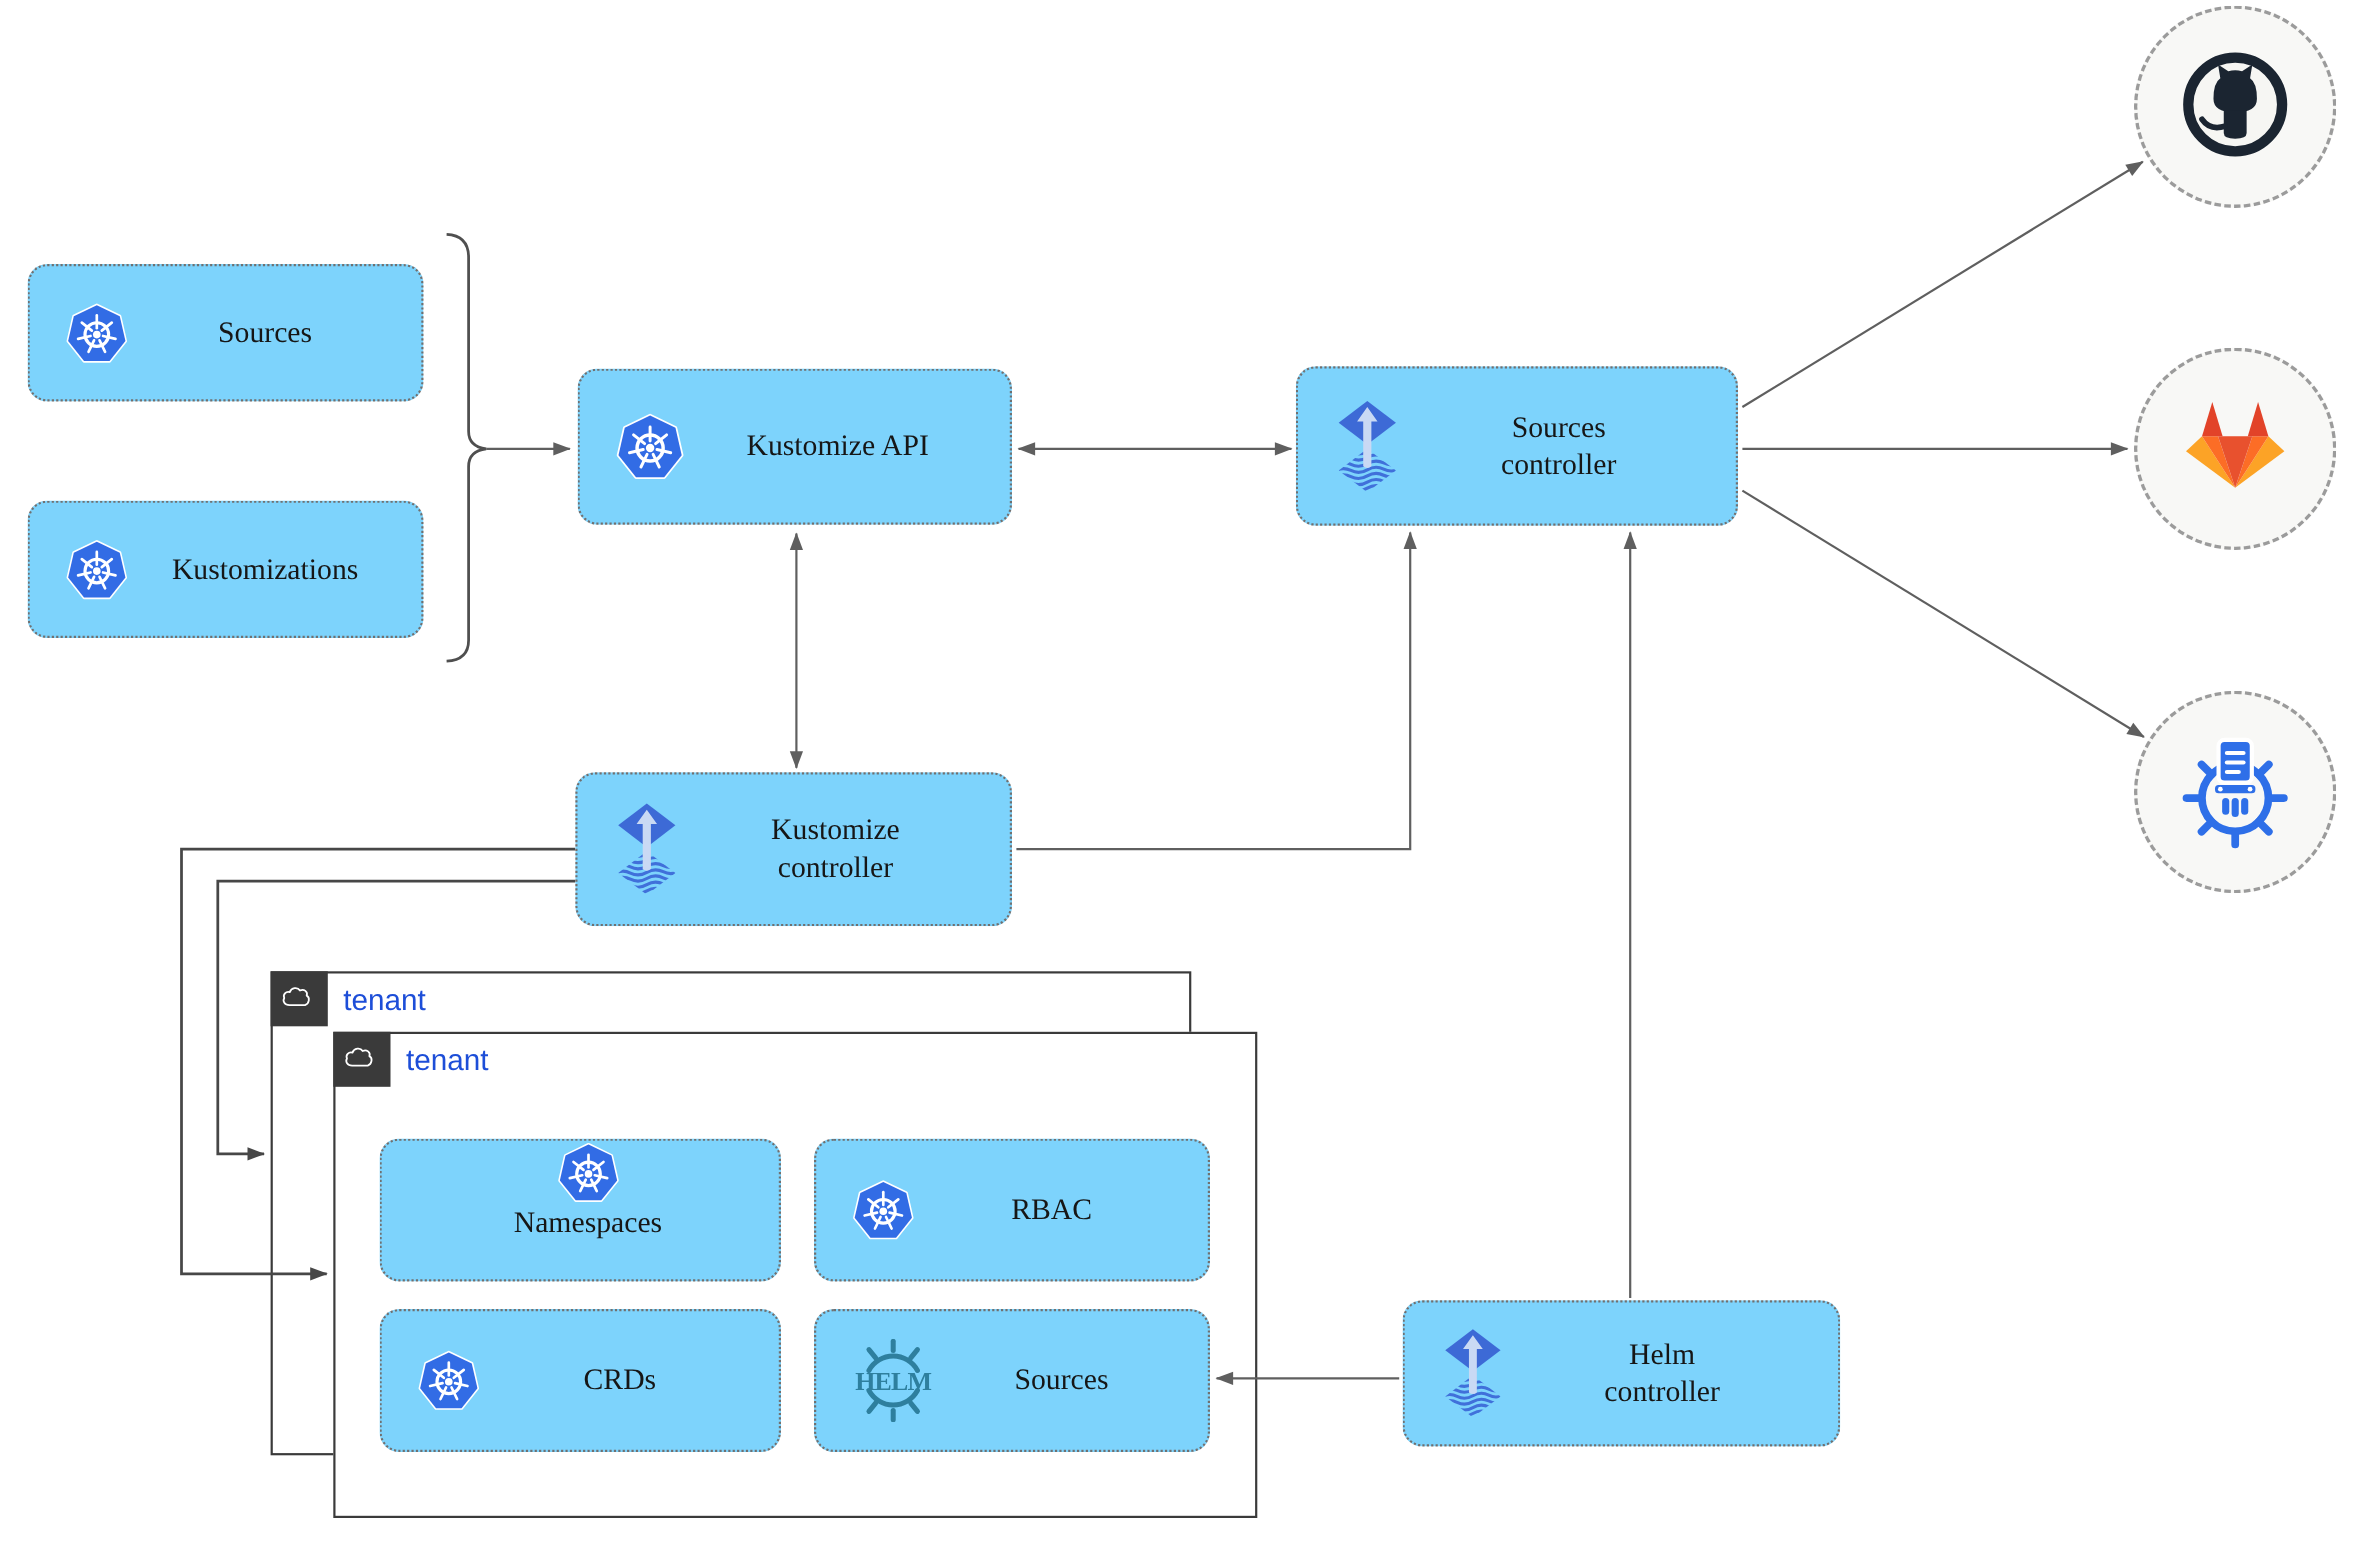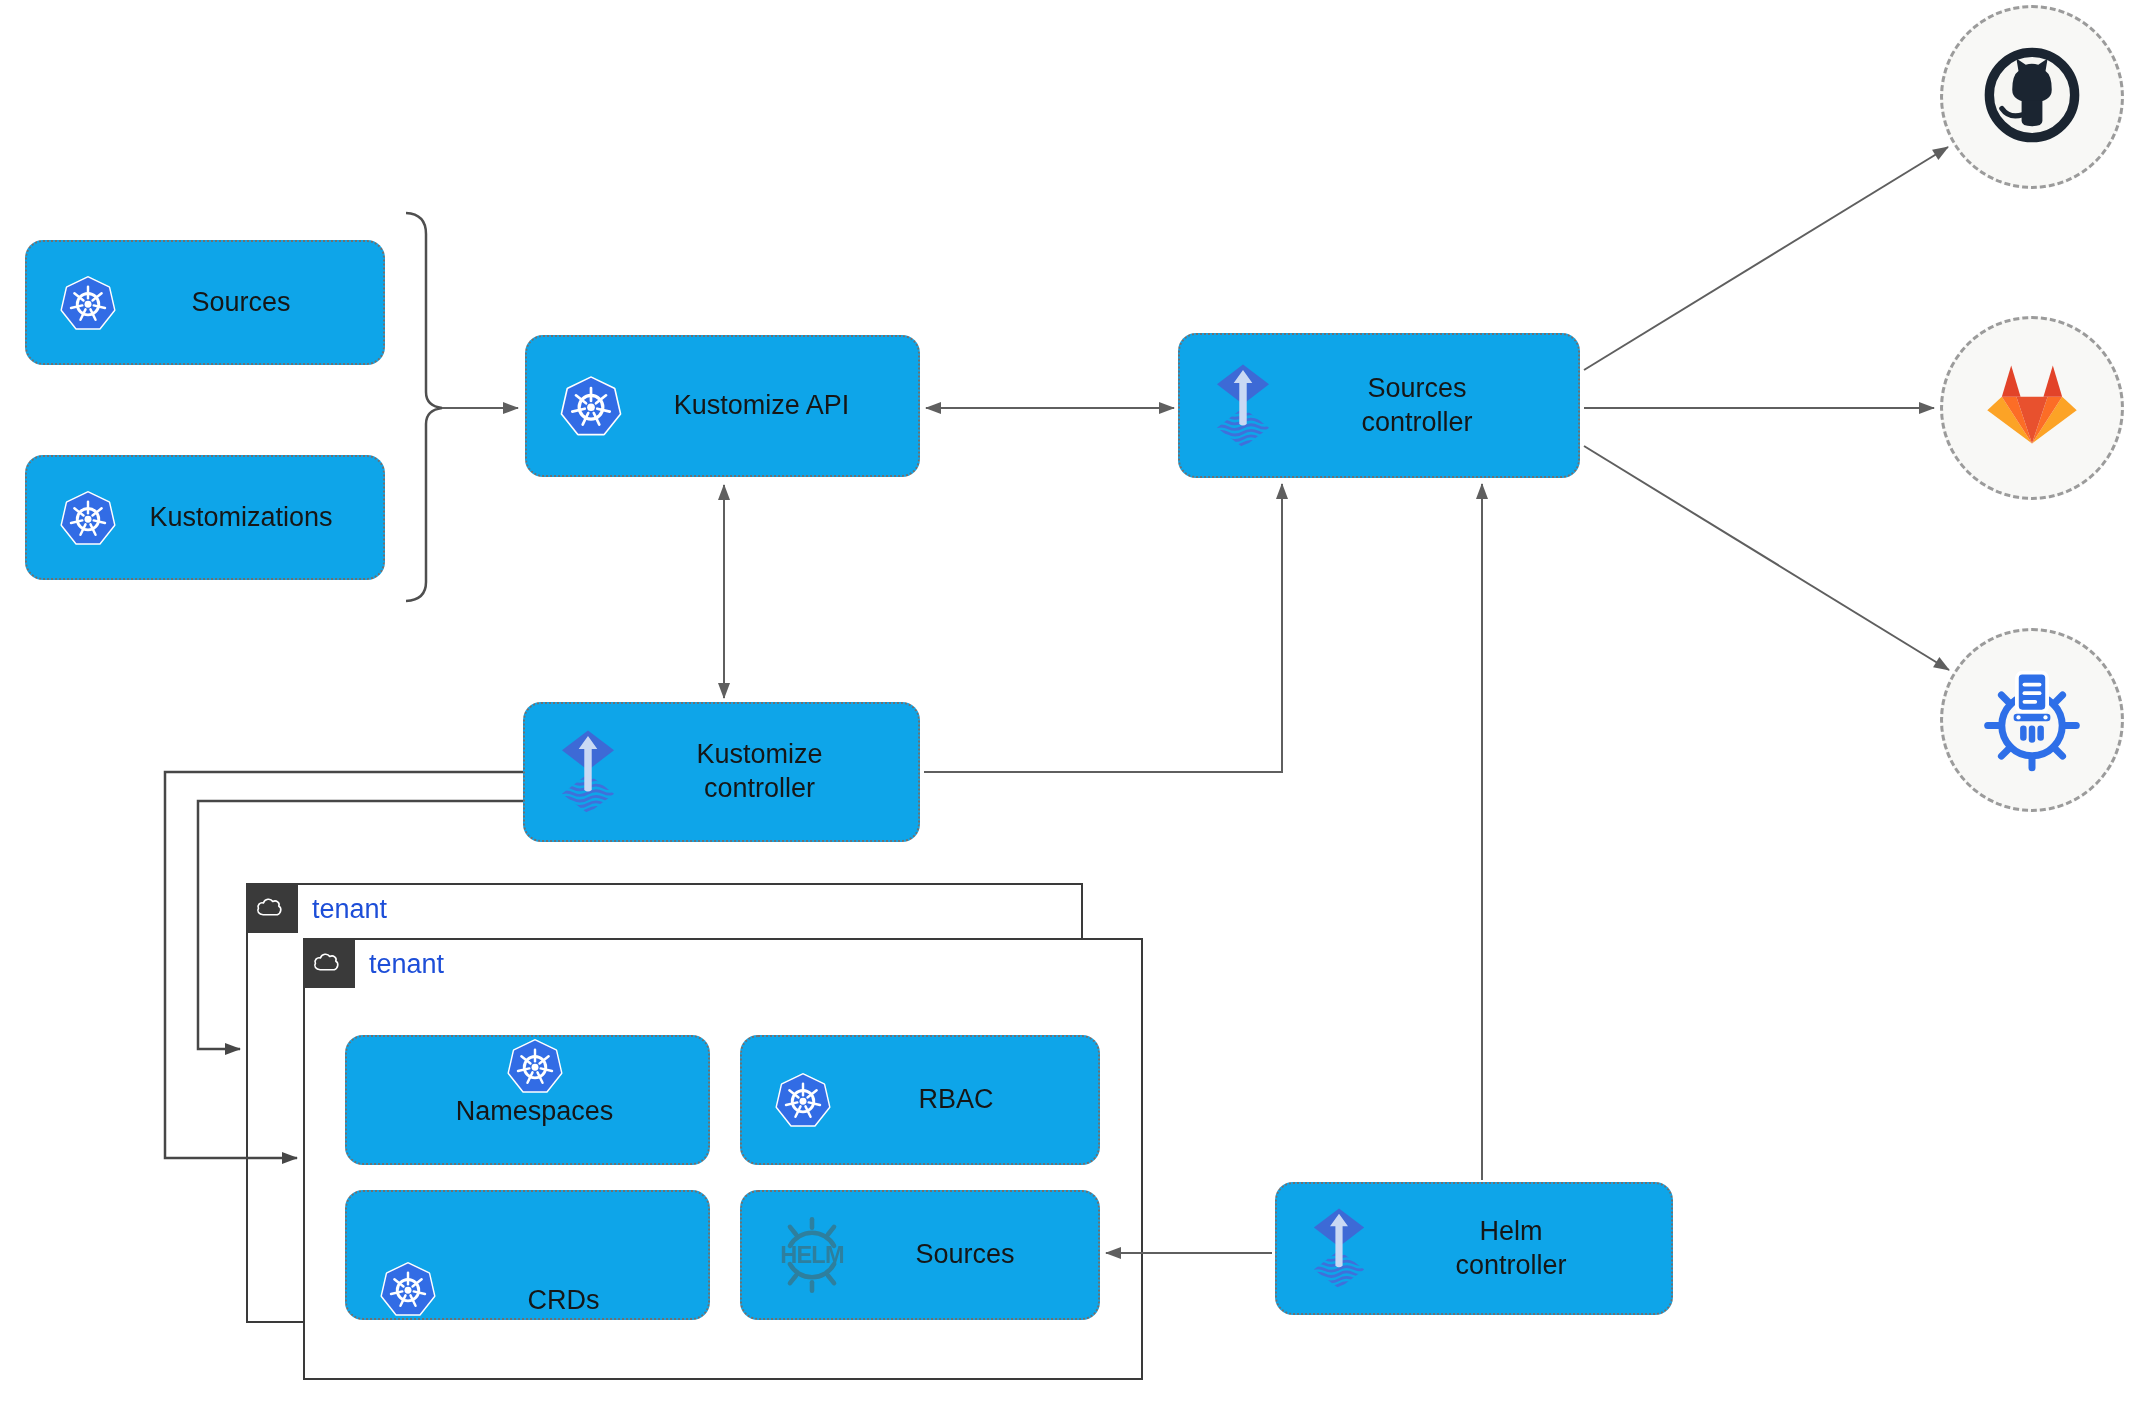--- a/index.html
+++ b/index.html
@@ -5,22 +5,22 @@
   html,body { margin:0; padding:0; background:#ffffff; }
   #canvas {
     position:relative; width:2144px; height:1407px;
     background:#ffffff; overflow:hidden;
     font-family:"Liberation Sans", sans-serif;
     color:#161616;
   }
   svg.connectors { position:absolute; left:0; top:0; }
   .node {
     position:absolute; box-sizing:border-box;
-    background:#0ea5e9; border:2px dotted #707070; border-radius:18px;
-    display:flex; align-items:center; padding:0 18px 0 32px;
+    background:#7dd3fc; border:2px dotted #707070; border-radius:18px;
+    display:flex; align-items:center; padding:0 18px 0 32px;font-family:Liberation Serif, serif;
   }
   .node .icon { flex:0 0 auto; display:flex; align-items:center; }
   .node .lbl { flex:1 1 auto; text-align:center; font-size:27px; line-height:1.25; color:#161616; }
   .tenant {
     position:absolute; box-sizing:border-box;
     background:#ffffff; border:2px solid #3a3a3a;
   }
   .tenant .tab {
     position:absolute; left:-2px; top:-2px; width:52px; height:50px;
     background:#3a3a3a; display:flex; align-items:center; justify-content:center;
@@ -264,21 +264,21 @@
 
   <div class="node" style="left:740px; top:1035px; width:360px; height:130px;">
     <span class="icon">
       <svg width="58" height="58">
           <use href="#sym-k8s" width="58" height="58"></use>
         </svg>
     </span>
     <span class="lbl">RBAC</span>
   </div>
 
-  <div class="node" style="left:345px; top:1190px; width:365px; height:130px;align-items:flex-end;">
+  <div class="node" style="left:345px; top:1190px; width:365px; height:130px;">
     <span class="icon">
       <svg width="58" height="58">
           <use href="#sym-k8s" width="58" height="58"></use>
         </svg>
     </span>
     <span class="lbl">CRDs</span>
   </div>
 
   <div class="node" style="left:740px; top:1190px; width:360px; height:130px;">
     <span class="icon">

